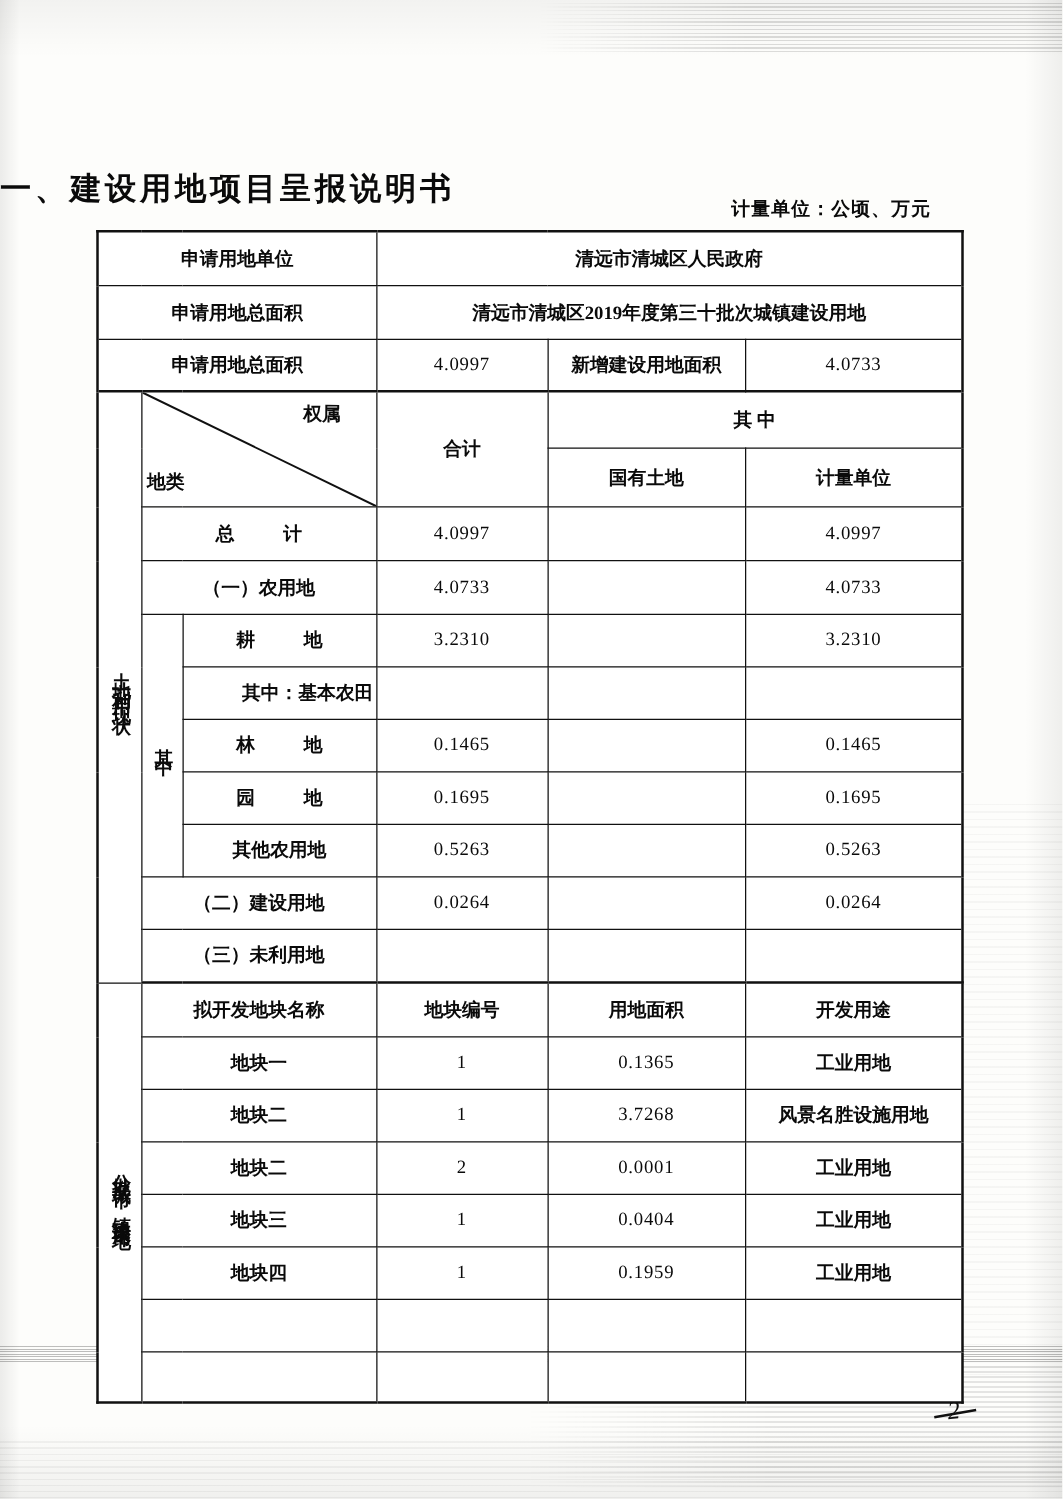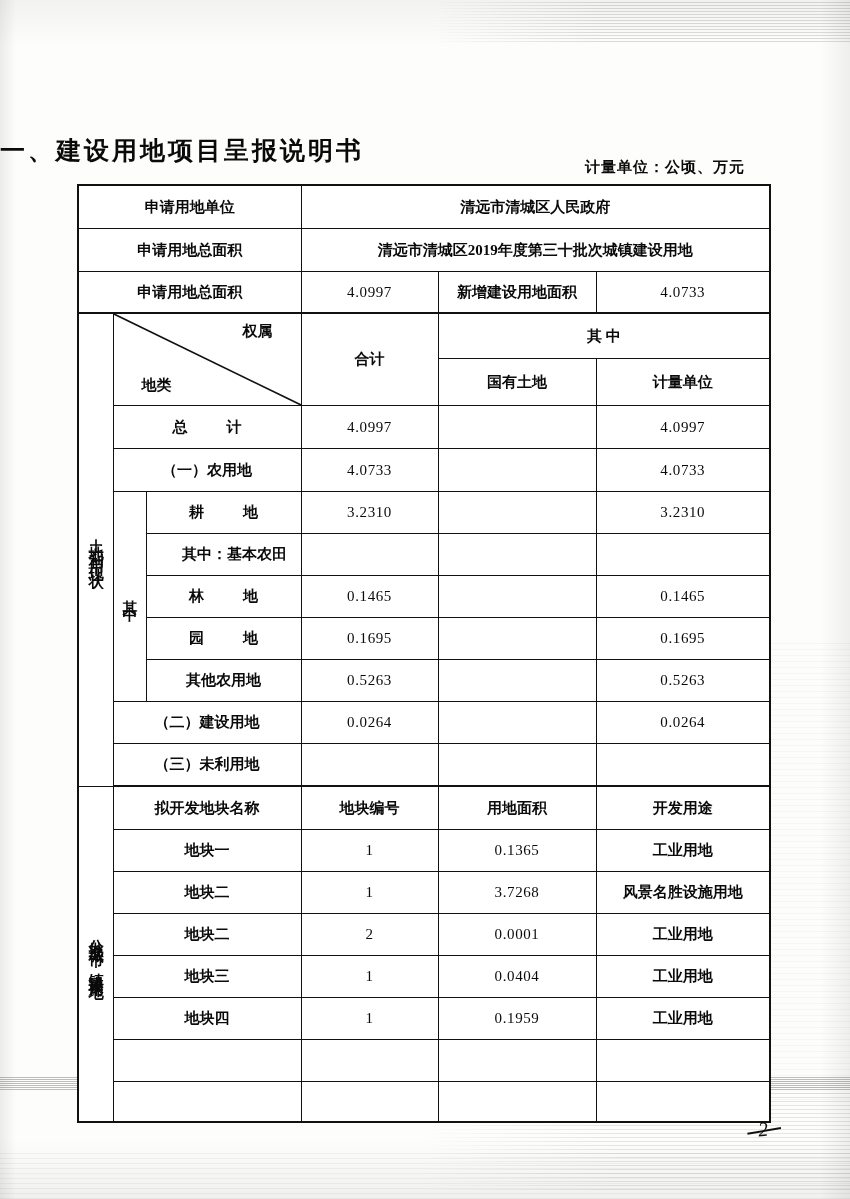--- a/index.html
+++ b/index.html
@@ -94,21 +94,21 @@
   
   .diag{
     position:relative;
     height:90px;
     padding:0 !important;
   }
   .diag .quanshu{
     position:absolute;right:28px;top:8px;font-weight:bold;font-size:15px;
   }
   .diag .dilei{
-    position:absolute;left:28px;bottom:10px;font-weight:bold;font-size:15px;
+    position:absolute;left:4px;bottom:10px;font-weight:bold;font-size:15px;
   }
   .diag svg{position:absolute;left:0;top:0;width:100%;height:100%;}
 
   .pagenum{
     position:absolute;right:82px;top:1118px;
     font-size:20px;font-style:italic;font-family:"Liberation Serif",serif;
     color:#111;
     transform:rotate(-6deg);
   }
   .pagenum .strike{
@@ -196,21 +196,21 @@
       <td rowspan="5" class="vcell" style="width:33px">
         <span class="vtext">其中</span>
       </td>
       <td class="cn sp2" style="height:41px">耕　地</td>
       <td class="num">3.2310</td>
       <td class="num"></td>
       <td class="num thick-r">3.2310</td>
     </tr>
 
     <tr>
-      <td class="cn" style="height:41px;text-align:center;padding-left:24px">其中：基本农田</td>
+      <td class="cn" style="height:41px;text-align:right;padding-left:24px">其中：基本农田</td>
       <td class="num"></td>
       <td class="num"></td>
       <td class="num thick-r"></td>
     </tr>
 
     <tr>
       <td class="cn sp2" style="height:41px">林　地</td>
       <td class="num">0.1465</td>
       <td class="num"></td>
       <td class="num thick-r">0.1465</td>

